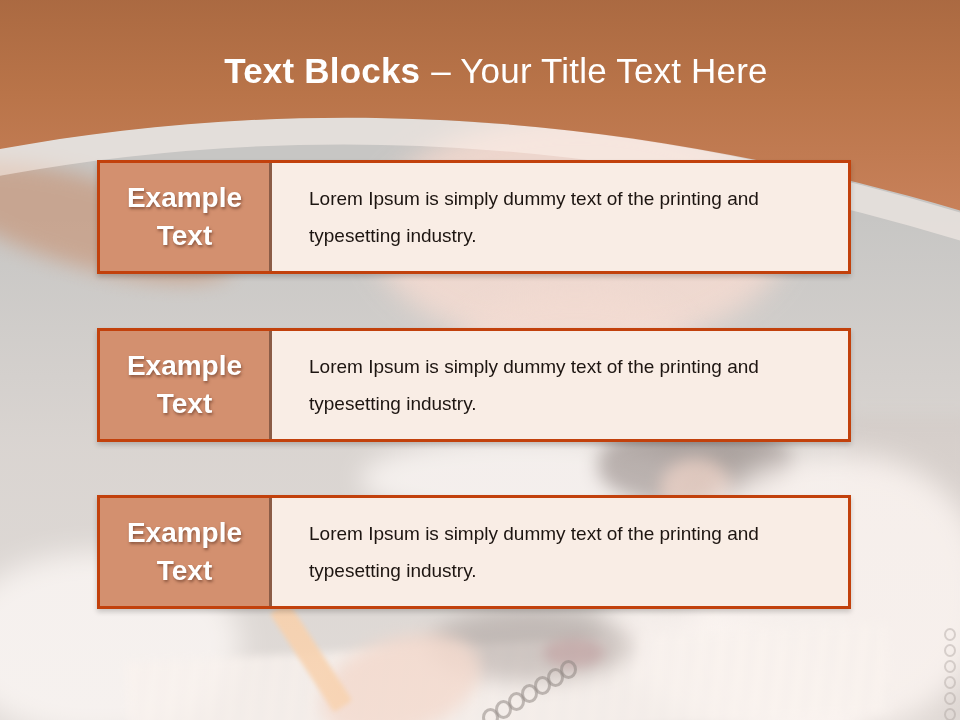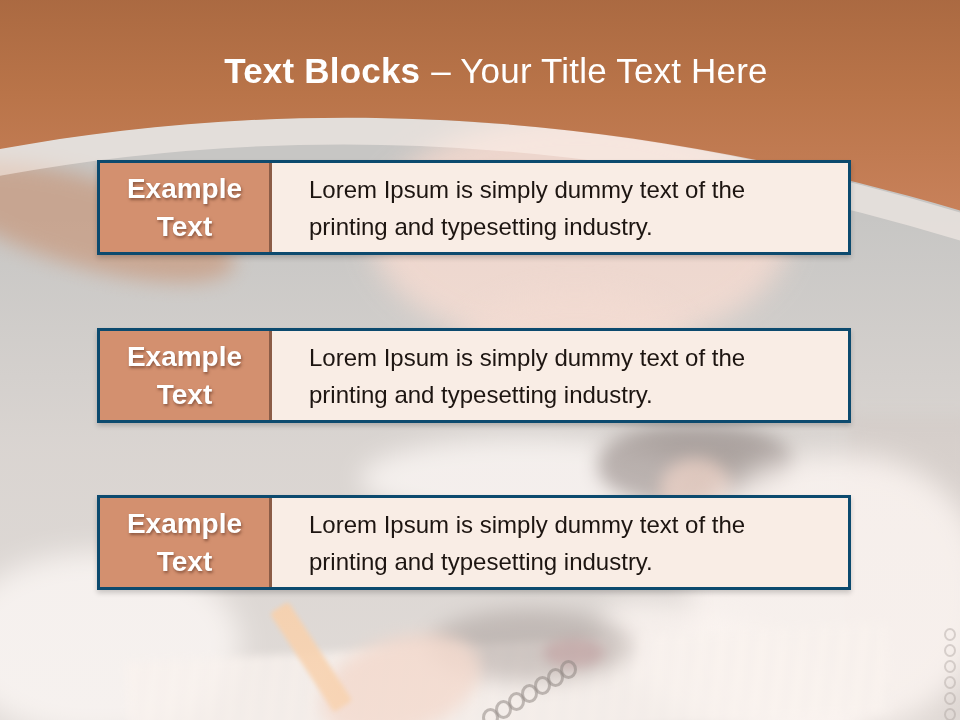--- a/index.html
+++ b/index.html
@@ -44,36 +44,36 @@
     background:#c87f55;border-radius:50%;opacity:.45;filter:blur(10px);transform:rotate(16deg);}
   .header-svg{position:absolute;left:0;top:0;z-index:4;display:block;}
   .title{
     position:absolute;left:16px;top:50px;width:960px;z-index:5;
     text-align:center;color:#fff;font-size:35px;line-height:42px;letter-spacing:.2px;
   }
   .title .tb{font-weight:bold;}
   .title .tr{font-weight:normal;margin-left:11px;}
   
   .block{
-    position:absolute;left:97px;width:754px;height:95px;z-index:6;
-    display:flex;box-sizing:border-box;border:3px solid #0c4a6e;
+    position:absolute;left:97px;width:754px;height:114px;z-index:6;
+    display:flex;box-sizing:border-box;border:3px solid #c2410c;
     box-shadow:0 3px 5px rgba(0,0,0,.18);
   }
   .b1{top:160px;} .b2{top:328px;} .b3{top:495px;}
   .block-label{
     flex:0 0 172px;background:#d3906f;border-right:3px solid #8b5c46;
     display:flex;align-items:center;justify-content:center;text-align:center;
     color:#ffffff;font-weight:bold;font-size:28px;line-height:38px;
     text-shadow:1px 2px 3px rgba(80,40,25,.55);padding:0 10px;box-sizing:border-box;
   }
   .block-body{
     flex:1;background:#f9ede5;display:flex;align-items:center;
     padding:0 28px 0 37px;box-sizing:border-box;
   }
-  .block-body p{margin:0;font-size:24px;line-height:37px;color:#1d1511;}
+  .block-body p{margin:0;font-size:19px;line-height:37px;color:#1d1511;}
 </style>
 </head>
 <body>
 
 <div class="slide">
 
   <div class="photo">
     <div class="shape face"></div>
     <div class="shape chin"></div>
     <div class="shape collar"></div>

